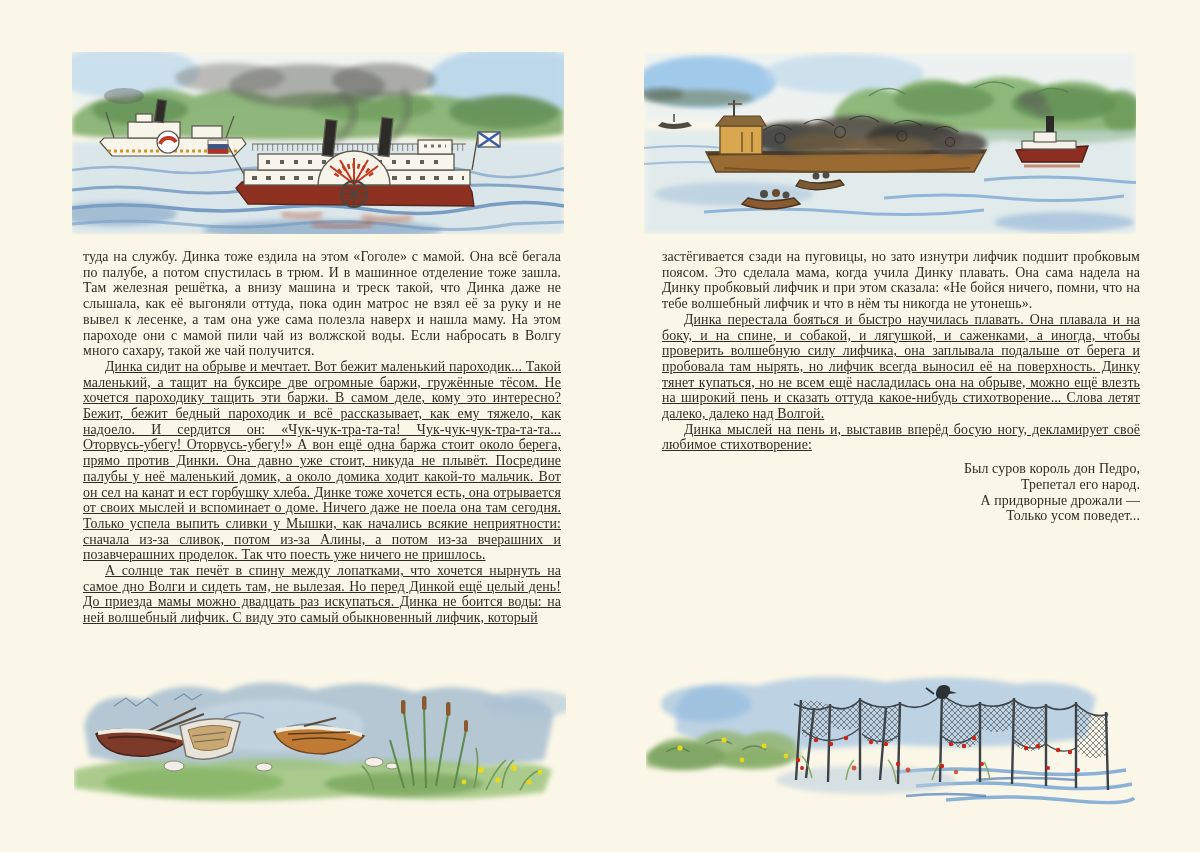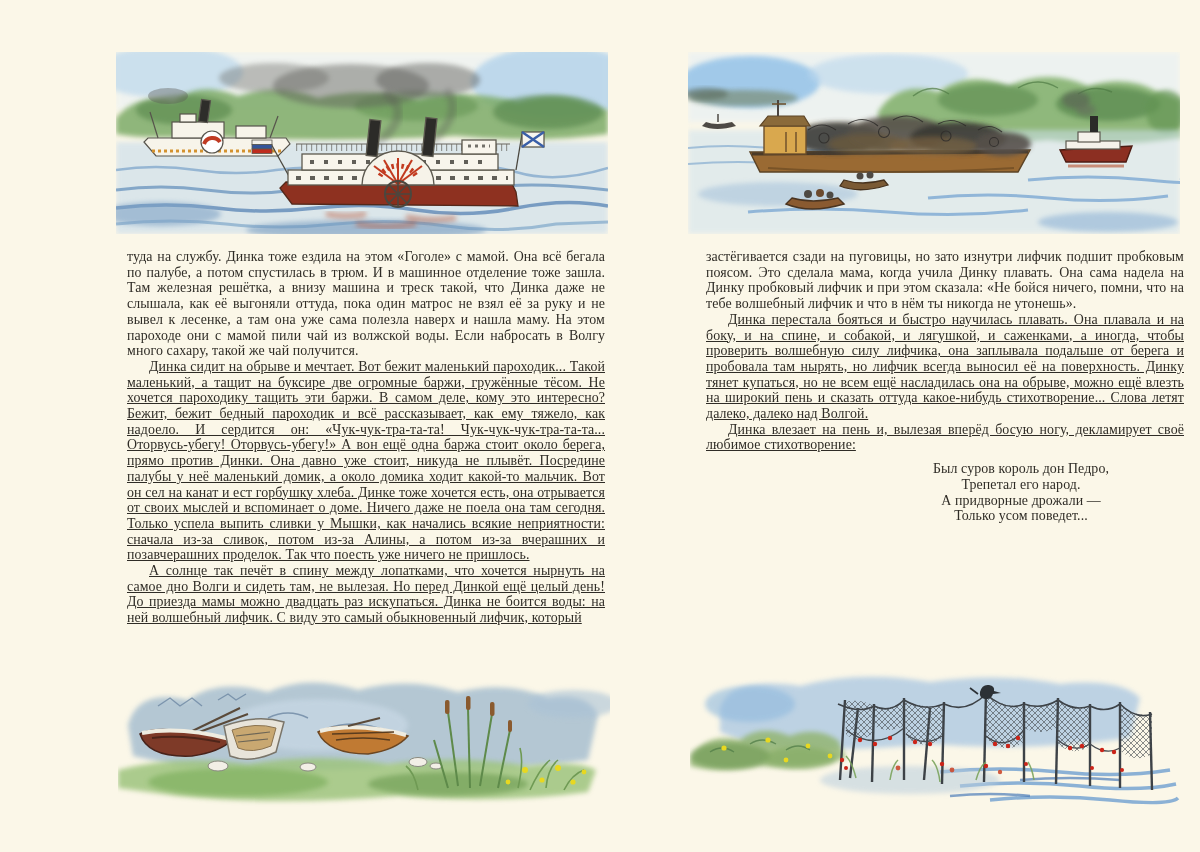--- a/index.html
+++ b/index.html
@@ -2,41 +2,41 @@
 <html lang="ru"><head>
 <meta charset="utf-8">
 <style>
   html,body{margin:0;padding:0;}
   body{
     width:1200px;height:852px;
     background:#fbf7e8;
     font-family:"Liberation Serif","DejaVu Serif",serif;
     overflow:hidden;
   }
-  .spread{position:relative;width:1088px;height:852px;background:#fbf7e8;margin-left:44px;}
+  .spread{position:relative;width:1088px;height:852px;background:#fbf7e8;}
   .ill{position:absolute;}
   .ill svg{display:block;width:100%;height:100%;}
   .ill-tl{left:72px;top:52px;width:492px;height:182px;}
   .ill-tr{left:644px;top:52px;width:492px;height:182px;}
   .ill-bl{left:74px;top:670px;width:492px;height:152px;}
   .ill-br{left:646px;top:668px;width:492px;height:152px;}
   .text-col{
     position:absolute;top:249px;width:478px;
     font-size:13.9px;line-height:15.7px;
     color:#2f2c26;text-align:justify;
     letter-spacing:0.1px;
   }
   .text-col.left{left:83px;}
   .text-col.right{left:662px;}
   .text-col p{margin:0;padding:0;}
   .text-col p.indent{text-indent:22px;text-decoration:underline;}
   .verse{
     margin:8px 0 8px 152px;
     white-space:pre-line;
-    text-align:center;
+    text-align:right;
   }
 </style>
 </head>
 <body>
 
 <div class="spread">
 
   <div>
 
     <div class="ill ill-tl">
@@ -289,21 +289,21 @@
           <path d="M0,12 Q20,20 48,11 L44,6 Q22,12 4,6 Z" fill="#7a5a35" stroke="#46321e" stroke-width="1.3"></path>
           <circle cx="20" cy="2" r="3.5" fill="#4e4a44"></circle>
             <circle cx="30" cy="1" r="3.5" fill="#4e4a44"></circle>
         </g>
       </svg>
     </div>
 
     <div class="text-col right">
       <p>застёгивается сзади на пуговицы, но зато изнутри лифчик подшит пробковым поясом. Это сделала мама, когда учила Динку плавать. Она сама надела на Динку пробковый лифчик и при этом сказала: «Не бойся ничего, помни, что на тебе волшебный лифчик и что в нём ты никогда не утонешь».</p>
       <p class="indent">Динка перестала бояться и быстро научилась плавать. Она плавала и на боку, и на спине, и собакой, и лягушкой, и саженками, а иногда, чтобы проверить волшебную силу лифчика, она заплывала подальше от берега и пробовала там нырять, но лифчик всегда выносил её на поверхность. Динку тянет купаться, но не всем ещё насладилась она на обрыве, можно ещё влезть на широкий пень и сказать оттуда какое-нибудь стихотворение... Слова летят далеко, далеко над Волгой.</p>
-      <p class="indent">Динка влезает на пень и, вылезая вперёд босую ногу, декламирует своё любимое стихотворение:</p>
+      <p class="indent">Динка мыслей на пень и, выставив вперёд босую ногу, декламирует своё любимое стихотворение:</p>
       <div class="verse">Был суров король дон Педро,
 Трепетал его народ.
 А придворные дрожали —
 Только усом поведет...</div>
     </div>
 
     <div class="ill ill-br">
       <svg viewBox="0 0 492 152" xmlns="http://www.w3.org/2000/svg">
         <defs>
           <filter id="wb4" x="-20%" y="-20%" width="140%" height="140%">

